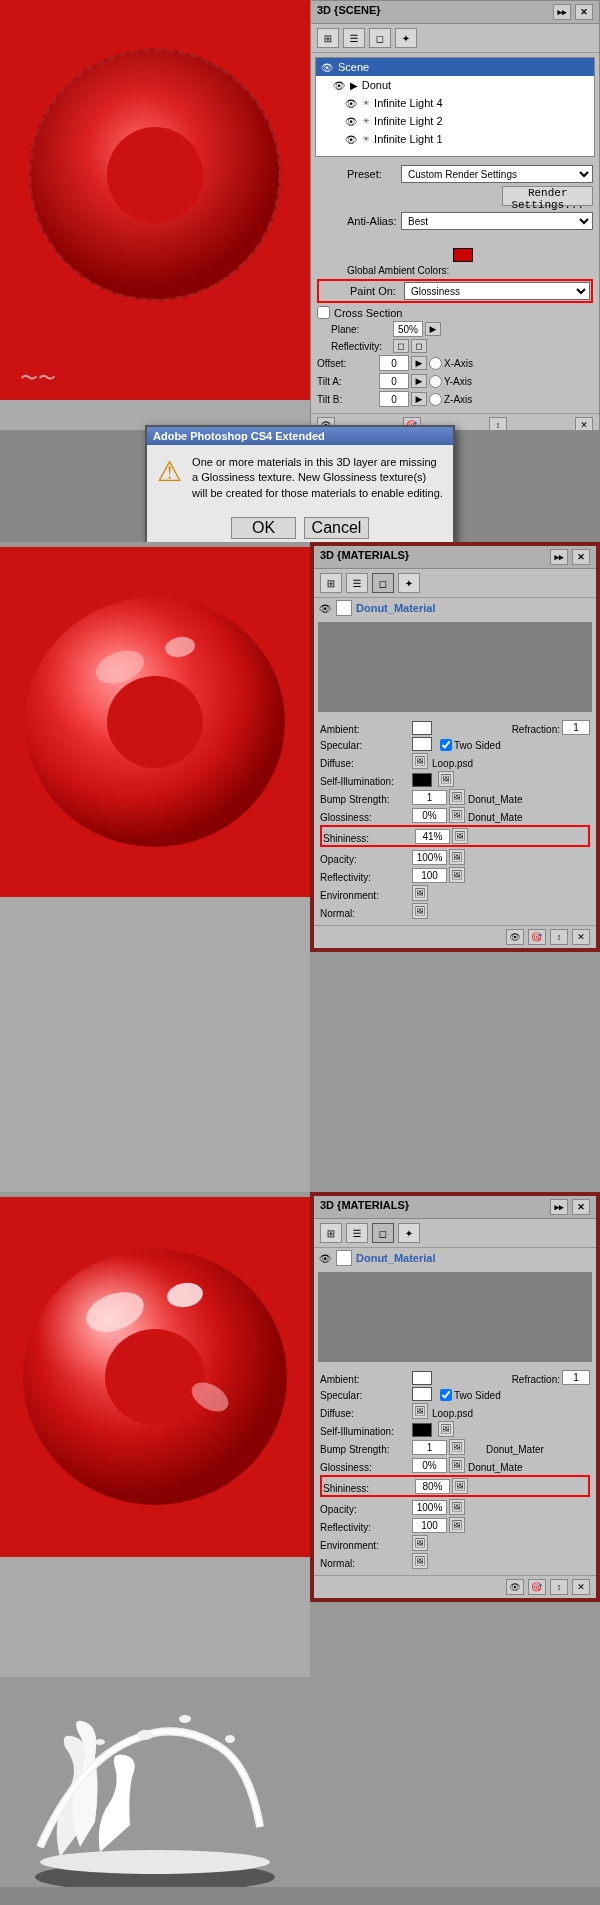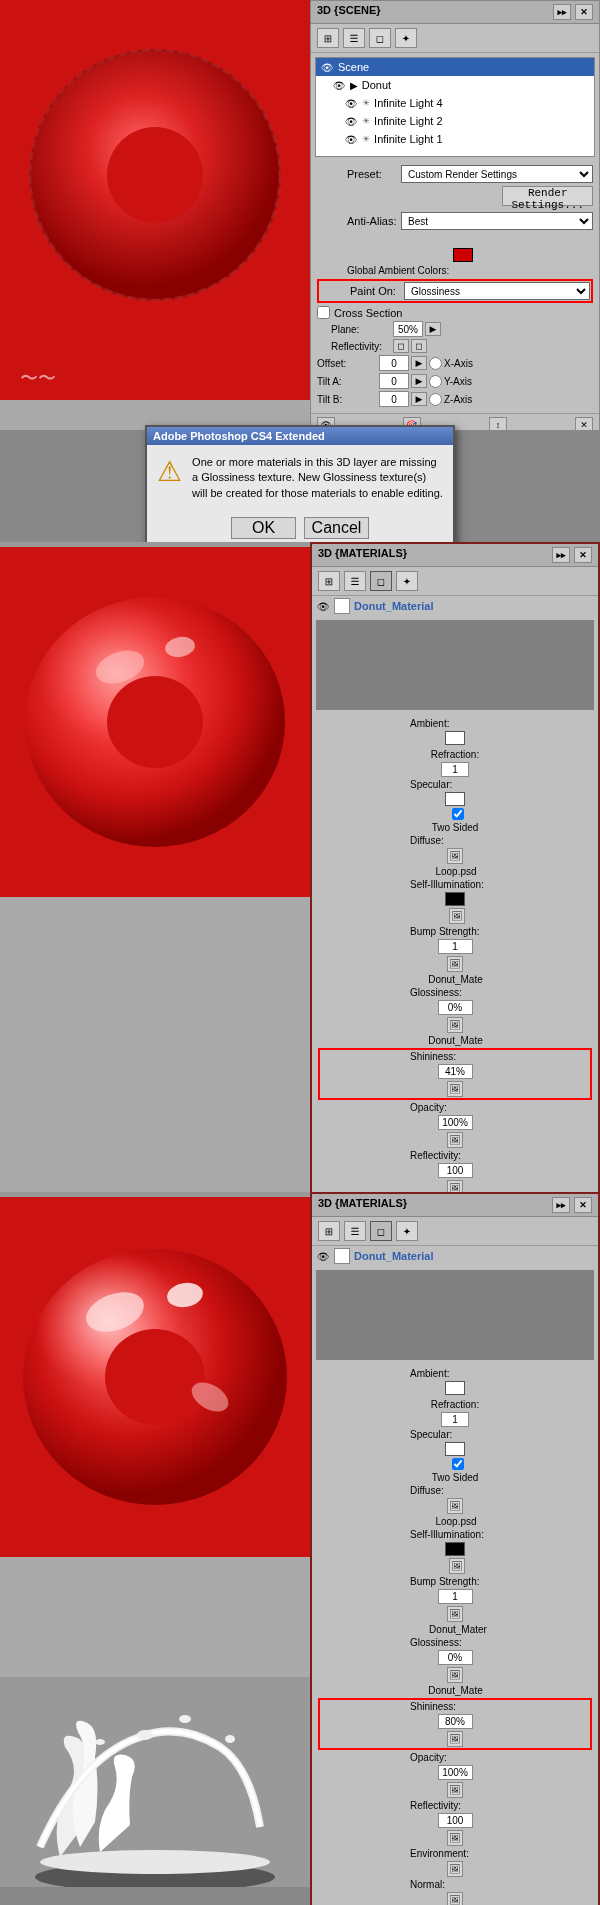--- a/index.html
+++ b/index.html
@@ -268,41 +268,40 @@
       width: 600px;
       height: 695px;
       background: #999;
     }
 
     .materials-panel {
       position: absolute;
       right: 0; top: 0;
       width: 290px;
       background: #c0c0c0;
-      border: 2px solid #7f1d1d;
+      border: 4px solid #7f1d1d;
     }
 
     .mat-color-box {
       width: 16px; height: 16px;
       background: #fff;
       border: 1px solid #888;
     }
 
     .mat-controls {
       padding: 4px 6px;
       background: #c0c0c0;
     }
 
     .mat-row {
       display: flex;
-      align-items: center;
+      align-items: flex-end;
       margin-bottom: 2px;
       font-size: 10px;
       gap: 2px;
-      flex-direction: column;
     }
 
     .mat-label {
       min-width: 90px;
       font-size: 10px;
     }
 
     .mat-swatch {
       width: 20px; height: 14px;
       background: #000;
@@ -779,21 +778,21 @@
       <div class="mat-row">
         <span class="mat-label">Self-Illumination:</span>
         <span class="mat-swatch"></span>
         <div class="mat-icon-btn" style="margin-left:4px;">🖼</div>
       </div>
 
       <div class="mat-row">
         <span class="mat-label">Bump Strength:</span>
         <input class="mat-input" value="1" style="">
         <div class="mat-icon-btn">🖼</div>
-        <span style="font-size:10px;margin-left:6px;">Donut_Mater</span>
+        <span style="font-size:10px;margin-left:19px;">Donut_Mater</span>
       </div>
 
       <div class="mat-row">
         <span class="mat-label">Glossiness:</span>
         <input class="mat-input" value="0%" style="">
         <div class="mat-icon-btn">🖼</div>
         <span style="font-size:10px;margin-left:1px;">Donut_Mate</span>
       </div>
 
       <div class="mat-row shininess-row">

